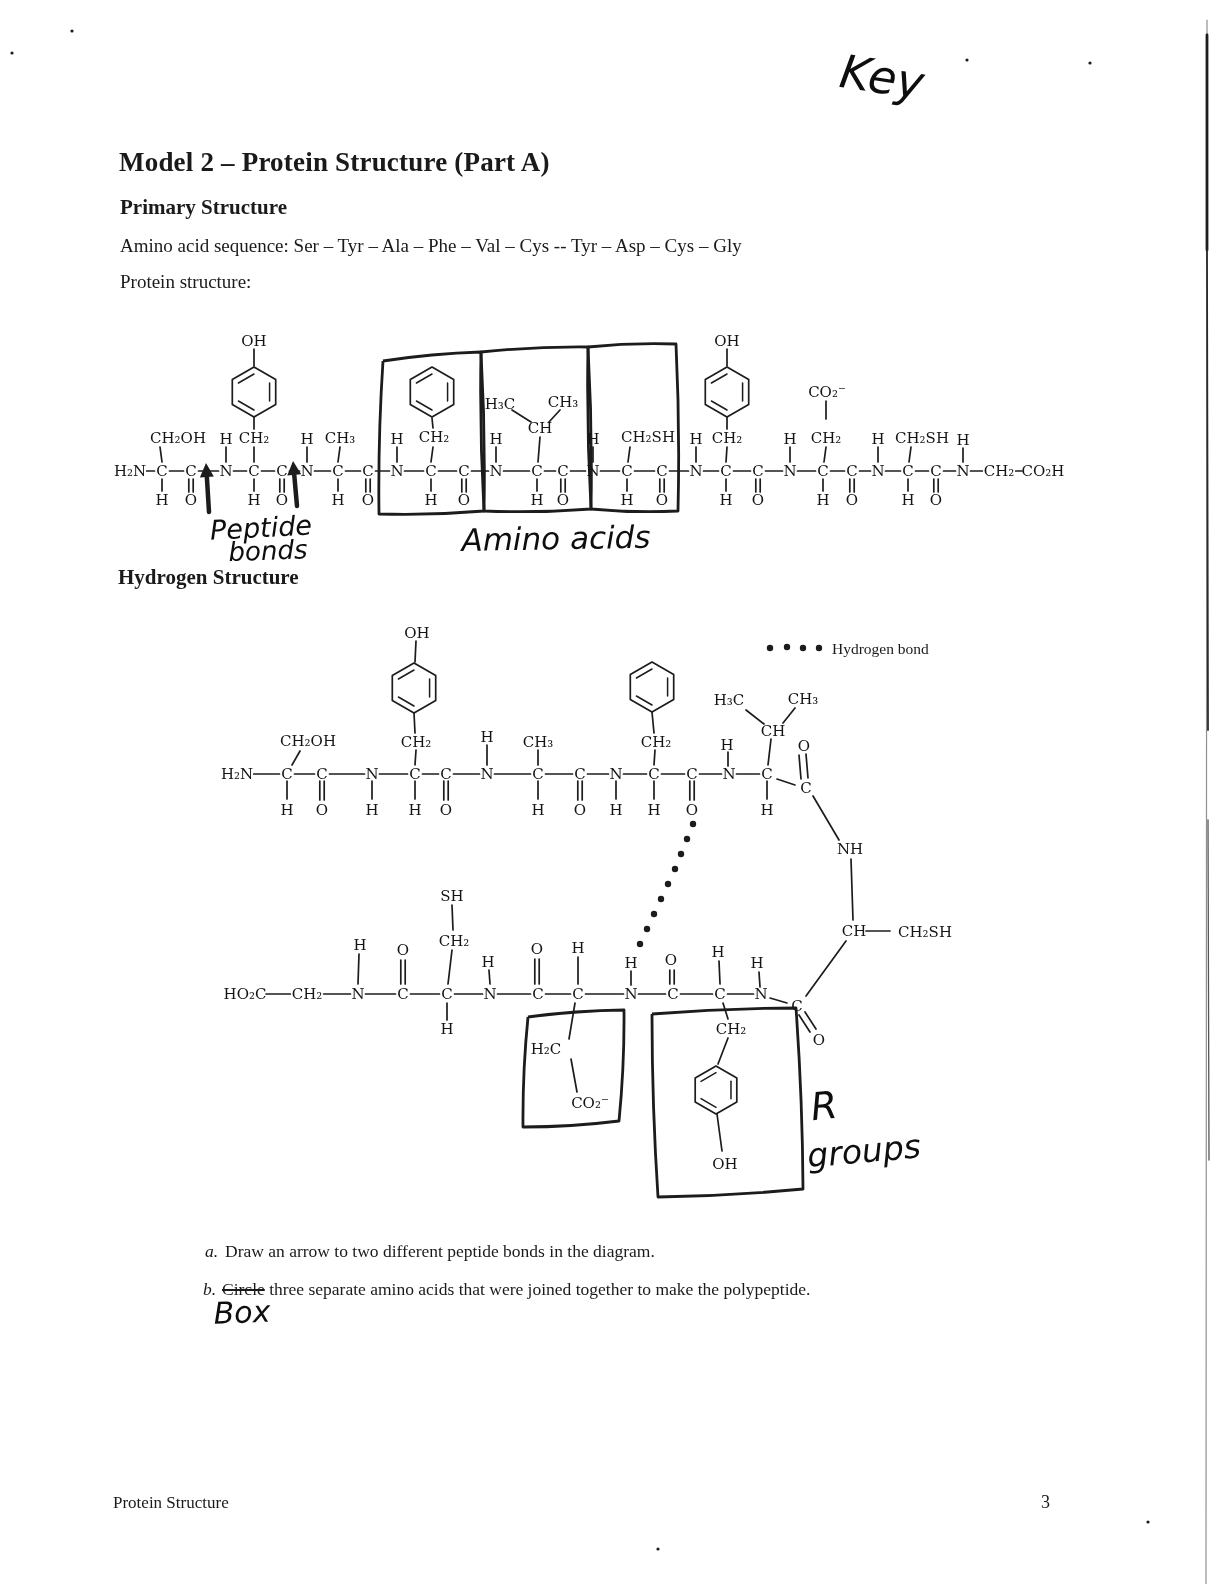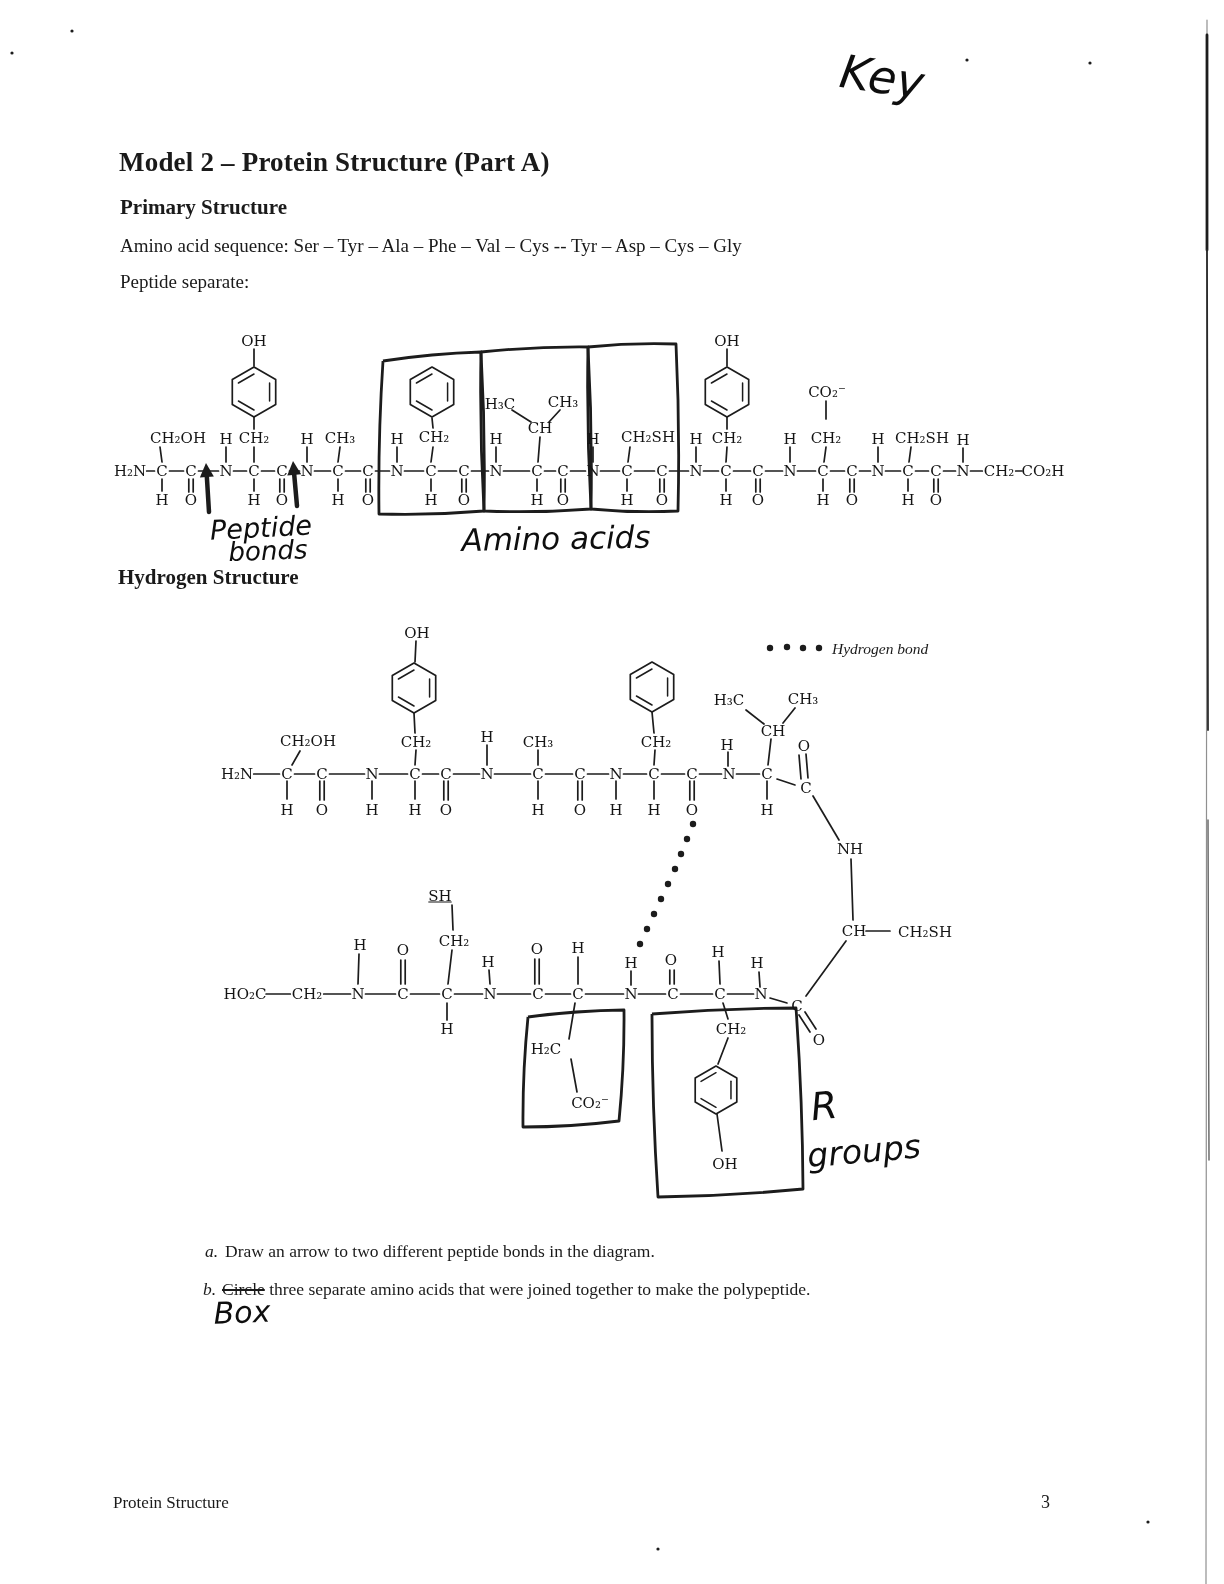--- a/index.html
+++ b/index.html
@@ -9,21 +9,21 @@
   #labels span.atom{position:absolute;transform:translate(-50%,-50%);
         font:15px "DejaVu Serif", serif;color:#141414;white-space:nowrap;line-height:1;}
   .t{position:absolute;white-space:nowrap;text-align:center;}
   .title{left:119px;top:147px;font-size:27px;font-weight:bold;letter-spacing:.2px;}
   .h2{font-size:21px;font-weight:bold;}
   .sec1{left:120px;top:195px;}
   .sec2{left:118px;top:565px;}
   .body17{font-size:19px;}
   .seq{left:120px;top:235px;}
   .pep{left:120px;top:271px;}
-  .legend-label{left:832px;top:640px;font-size:15.5px;font-style:italic;}
+  .legend-label{left:832px;top:640px;font-size:15.5px;}
   .q-line{font-size:17.5px;}
   .q9{left:168px;top:1199px;}
   .qa{left:198px;top:1241px;}
   .qb{left:197px;top:1279px;}
   .qnum9{display:inline-block;width:25px;}
   .qnuma{display:inline-block;width:27px;font-style:italic;}
   .qnumb{display:inline-block;width:25px;font-style:italic;}
   .b{font-weight:bold;}
   .strike{text-decoration:line-through;text-decoration-thickness:2px;}
   .footer-left{left:113px;top:1493px;font-size:17px;}
@@ -387,39 +387,39 @@
       <span class="atom" style="left: 806px; top: 788px;">C</span>
       <span class="atom" style="left: 804px; top: 746px;">O</span>
       <span class="atom" style="left: 850px; top: 849px;">NH</span>
       <span class="atom" style="left: 854px; top: 931px;">CH</span>
       <span class="atom" style="left: 925px; top: 932px;">CH₂SH</span>
       <span class="atom" style="left: 797px; top: 1006px;">C</span>
       <span class="atom" style="left: 819px; top: 1040px;">O</span>
       <span class="atom" style="left: 757px; top: 963px;">H</span>
       <span class="atom" style="left: 360px; top: 945px;">H</span>
       <span class="atom" style="left: 403px; top: 950px;">O</span>
-      <span class="atom" style="left: 440px; top: 896px; text-decoration: underline;">SH</span>
+      <span class="atom" style="left: 452px; top: 896px;">SH</span>
       <span class="atom" style="left: 454px; top: 941px;">CH₂</span>
       <span class="atom" style="left: 447px; top: 1029px;">H</span>
       <span class="atom" style="left: 488px; top: 962px;">H</span>
       <span class="atom" style="left: 537px; top: 949px;">O</span>
       <span class="atom" style="left: 578px; top: 948px;">H</span>
       <span class="atom" style="left: 546px; top: 1049px;">H₂C</span>
       <span class="atom" style="left: 590px; top: 1103px;">CO₂⁻</span>
       <span class="atom" style="left: 631px; top: 963px;">H</span>
       <span class="atom" style="left: 671px; top: 960px;">O</span>
       <span class="atom" style="left: 718px; top: 952px;">H</span>
       <span class="atom" style="left: 731px; top: 1029px;">CH₂</span>
       <span class="atom" style="left: 725px; top: 1164px;">OH</span>
     </div>
 
   <div class="t title">Model 2 – Protein Structure (Part A)</div>
   <div class="t h2 sec1">Primary Structure</div>
   <div class="t body17 seq">Amino acid sequence: Ser – Tyr – Ala – Phe – Val – Cys -- Tyr – Asp – Cys – Gly</div>
-  <div class="t body17 pep">Peptide separate:</div>
+  <div class="t body17 pep">Protein structure:</div>
   <div class="t h2 sec2">Hydrogen Structure</div>
 
   <div class="t legend-label">Hydrogen bond</div>
 
   <div class="hand hw-key">Key</div>
   <div class="hand hw-pep1">Peptide</div>
   <div class="hand hw-pep2">bonds</div>
   <div class="hand hw-amino">Amino acids</div>
   <div class="hand hw-r1">R</div>
   <div class="hand hw-r2">groups</div>

